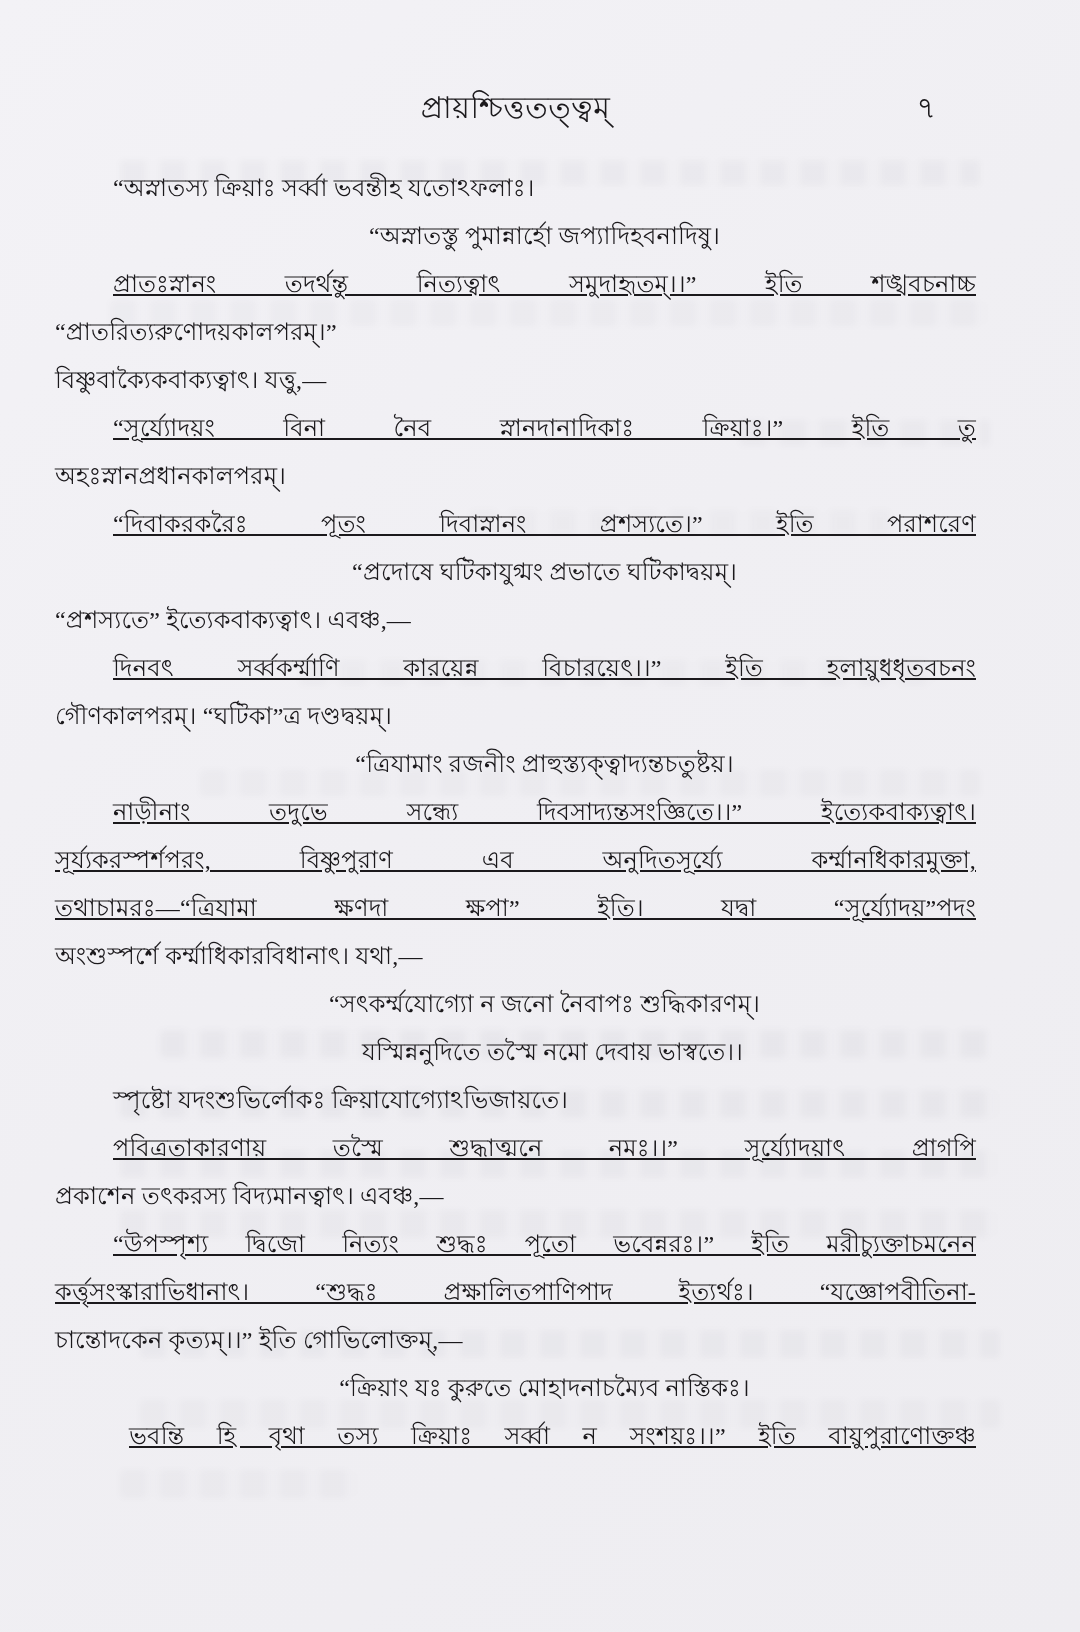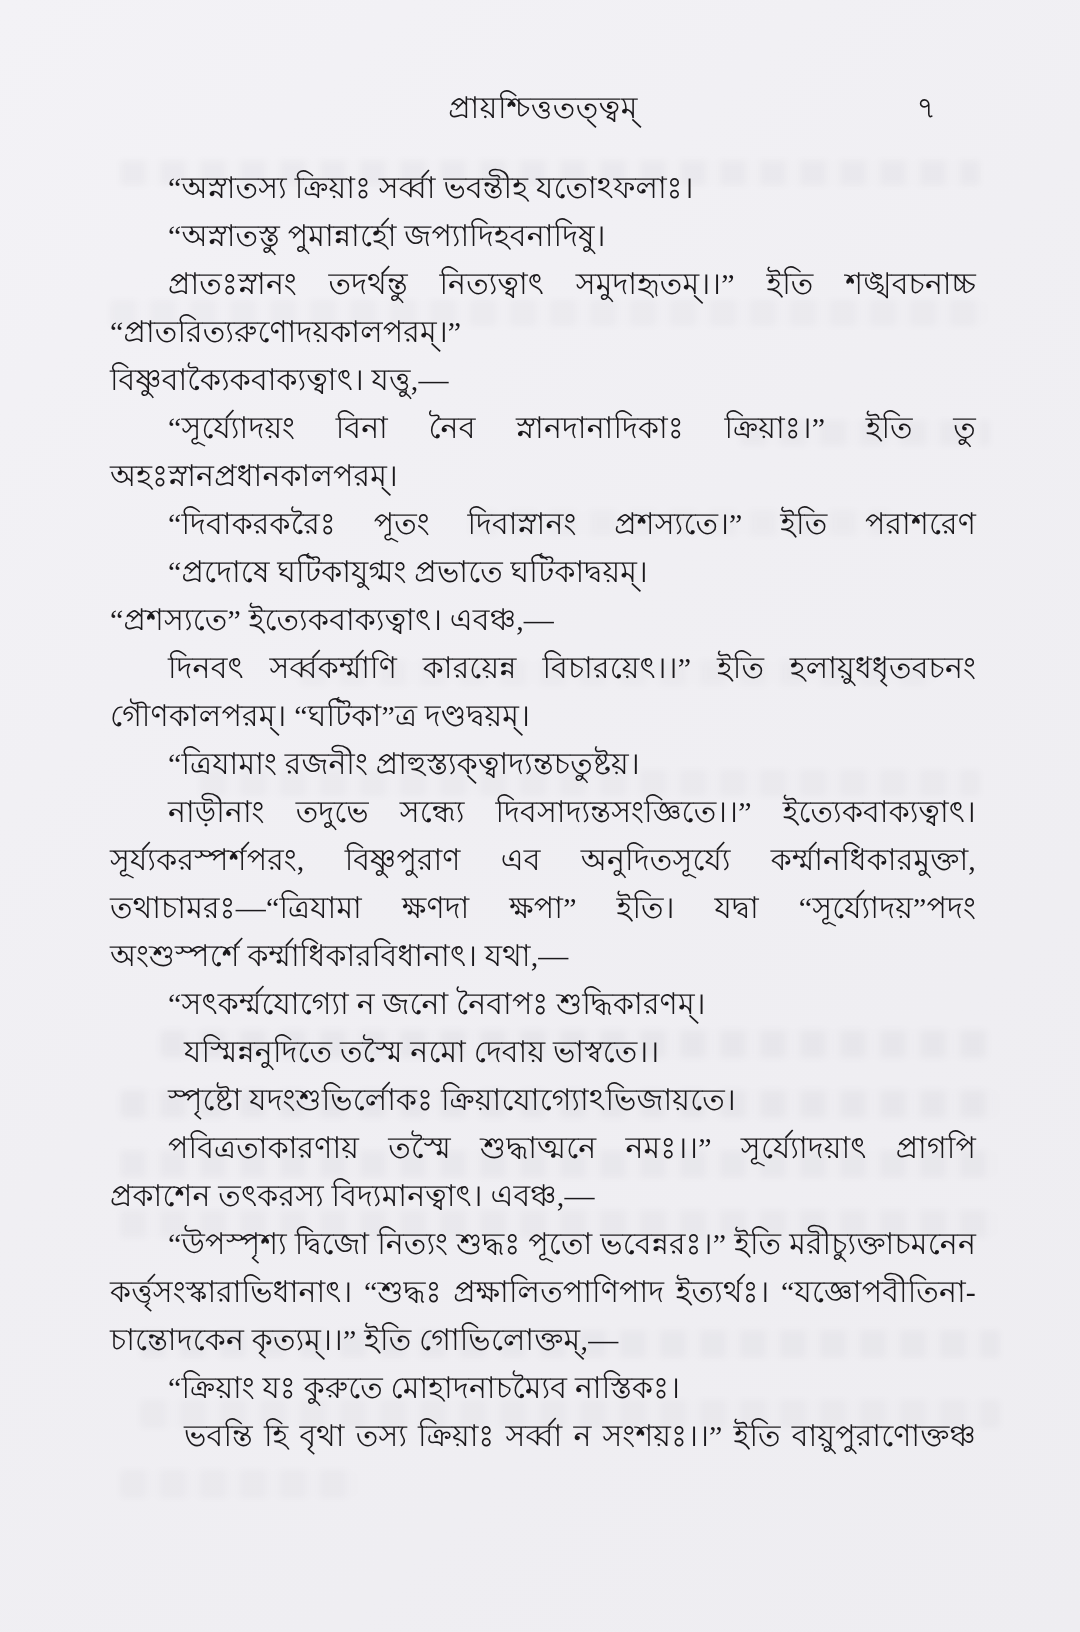--- a/index.html
+++ b/index.html
@@ -13,21 +13,21 @@
     overflow: hidden;
     position: relative;
     font-family: "Liberation Serif", "DejaVu Serif", serif;
   }
   .page {
     position: absolute;
     inset: 0;
     background: linear-gradient(135deg, #f3f2f6 0%, #f0eff3 45%, #eeedf1 100%);
     color: #1b191c;
     box-sizing: border-box;
-    padding: 84px 104px 0 110px;
+    padding: 84px 104px 0 55px;
   }
   
   .ghost {
     position: absolute;
     background: repeating-linear-gradient(
       to right,
       rgba(110,110,125,0.16) 0 26px,
       rgba(110,110,125,0.02) 26px 40px
     );
     filter: blur(3px);
@@ -48,33 +48,34 @@
   .page-number {
     position: absolute;
     right: 40px;
     top: 0;
     font-size: 30px;
   }
   .body-text {
     position: relative;
   }
   .line {
-    font-size: 30px;
+    font-size: 24px;
     line-height: 38px;
     margin-bottom: 10px;
     white-space: normal;
     letter-spacing: 0.2px;
   }
   .indent  { padding-left: 58px; }
   .indent2 { padding-left: 74px; }
   .justify {
     text-align: justify;
     text-align-last: justify;
+    text-decoration: underline;
   }
-  .gap { margin-top: 6px; }
+  .gap { margin-top: 6px; text-align: center; }
 </style>
 </head>
 <body>
 
 <div class="page">
 
   <div class="ghost" style="left:120px; top:160px; width:860px; height:26px; opacity:.30;"></div>
   <div class="ghost" style="left:110px; top:300px; width:880px; height:26px; opacity:.26;"></div>
   <div class="ghost" style="left:740px; top:420px; width:250px; height:26px; opacity:.28;"></div>
   <div class="ghost" style="left:470px; top:510px; width:420px; height:26px; opacity:.22;"></div>

